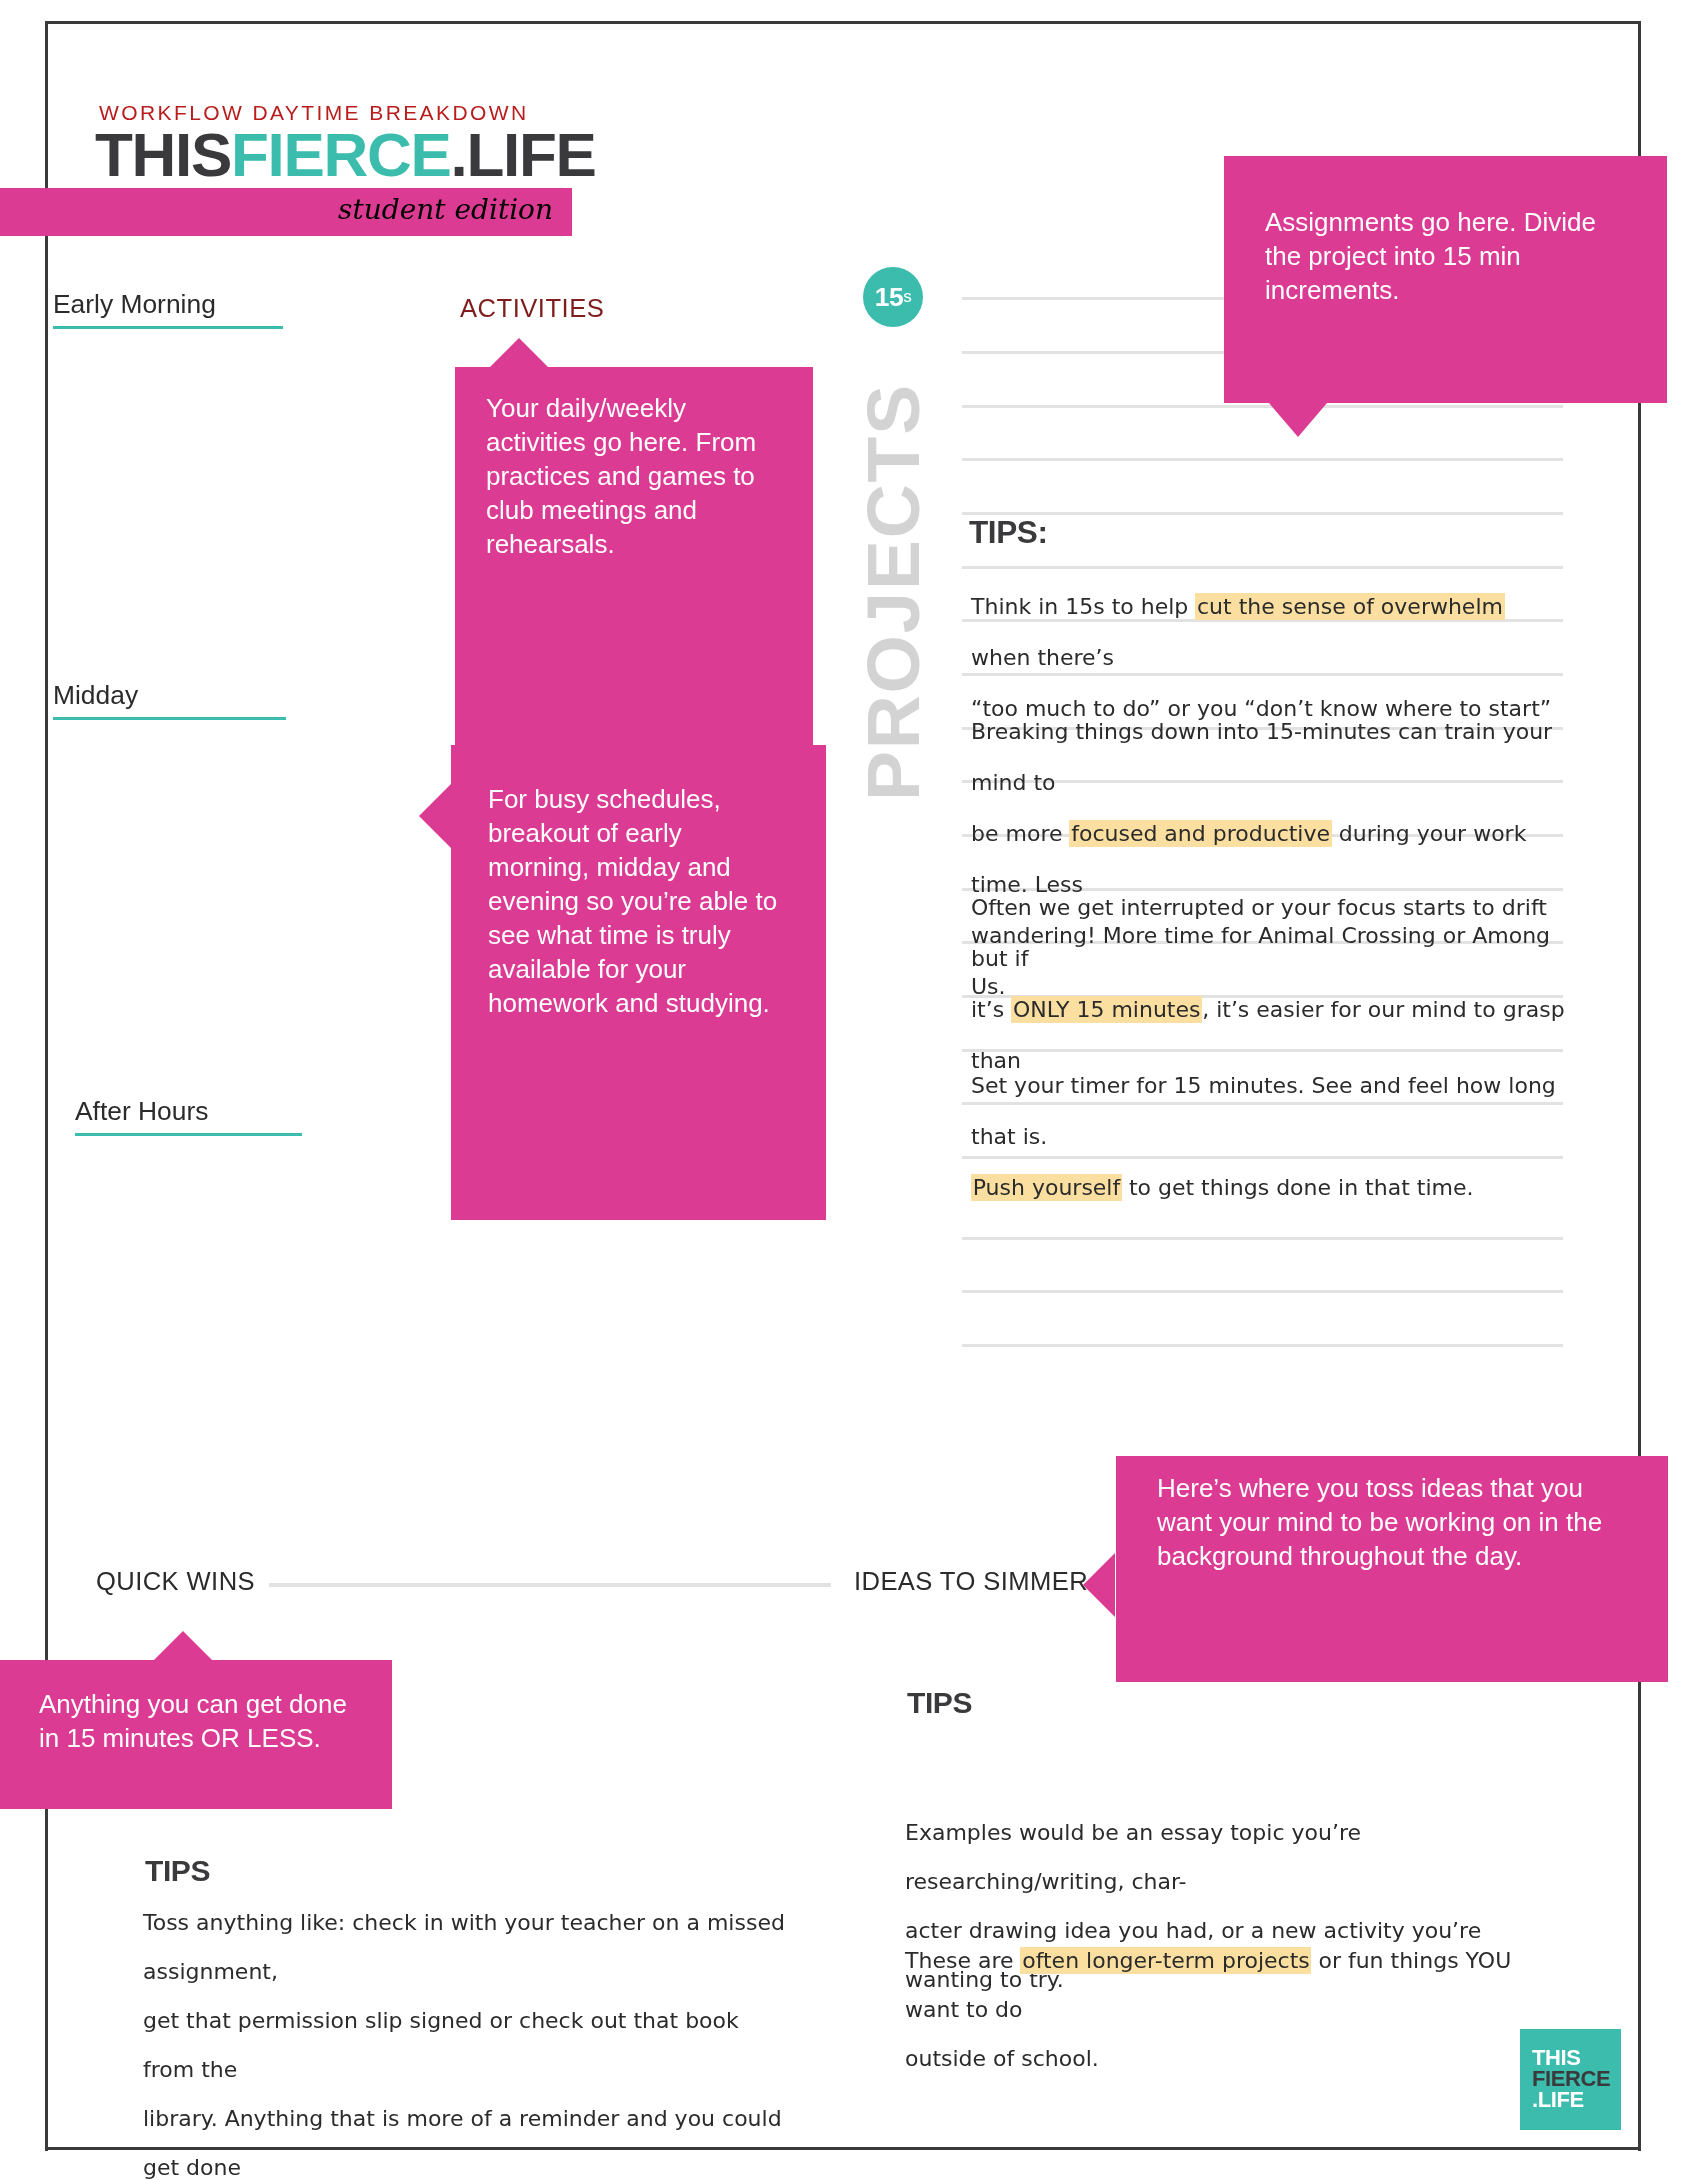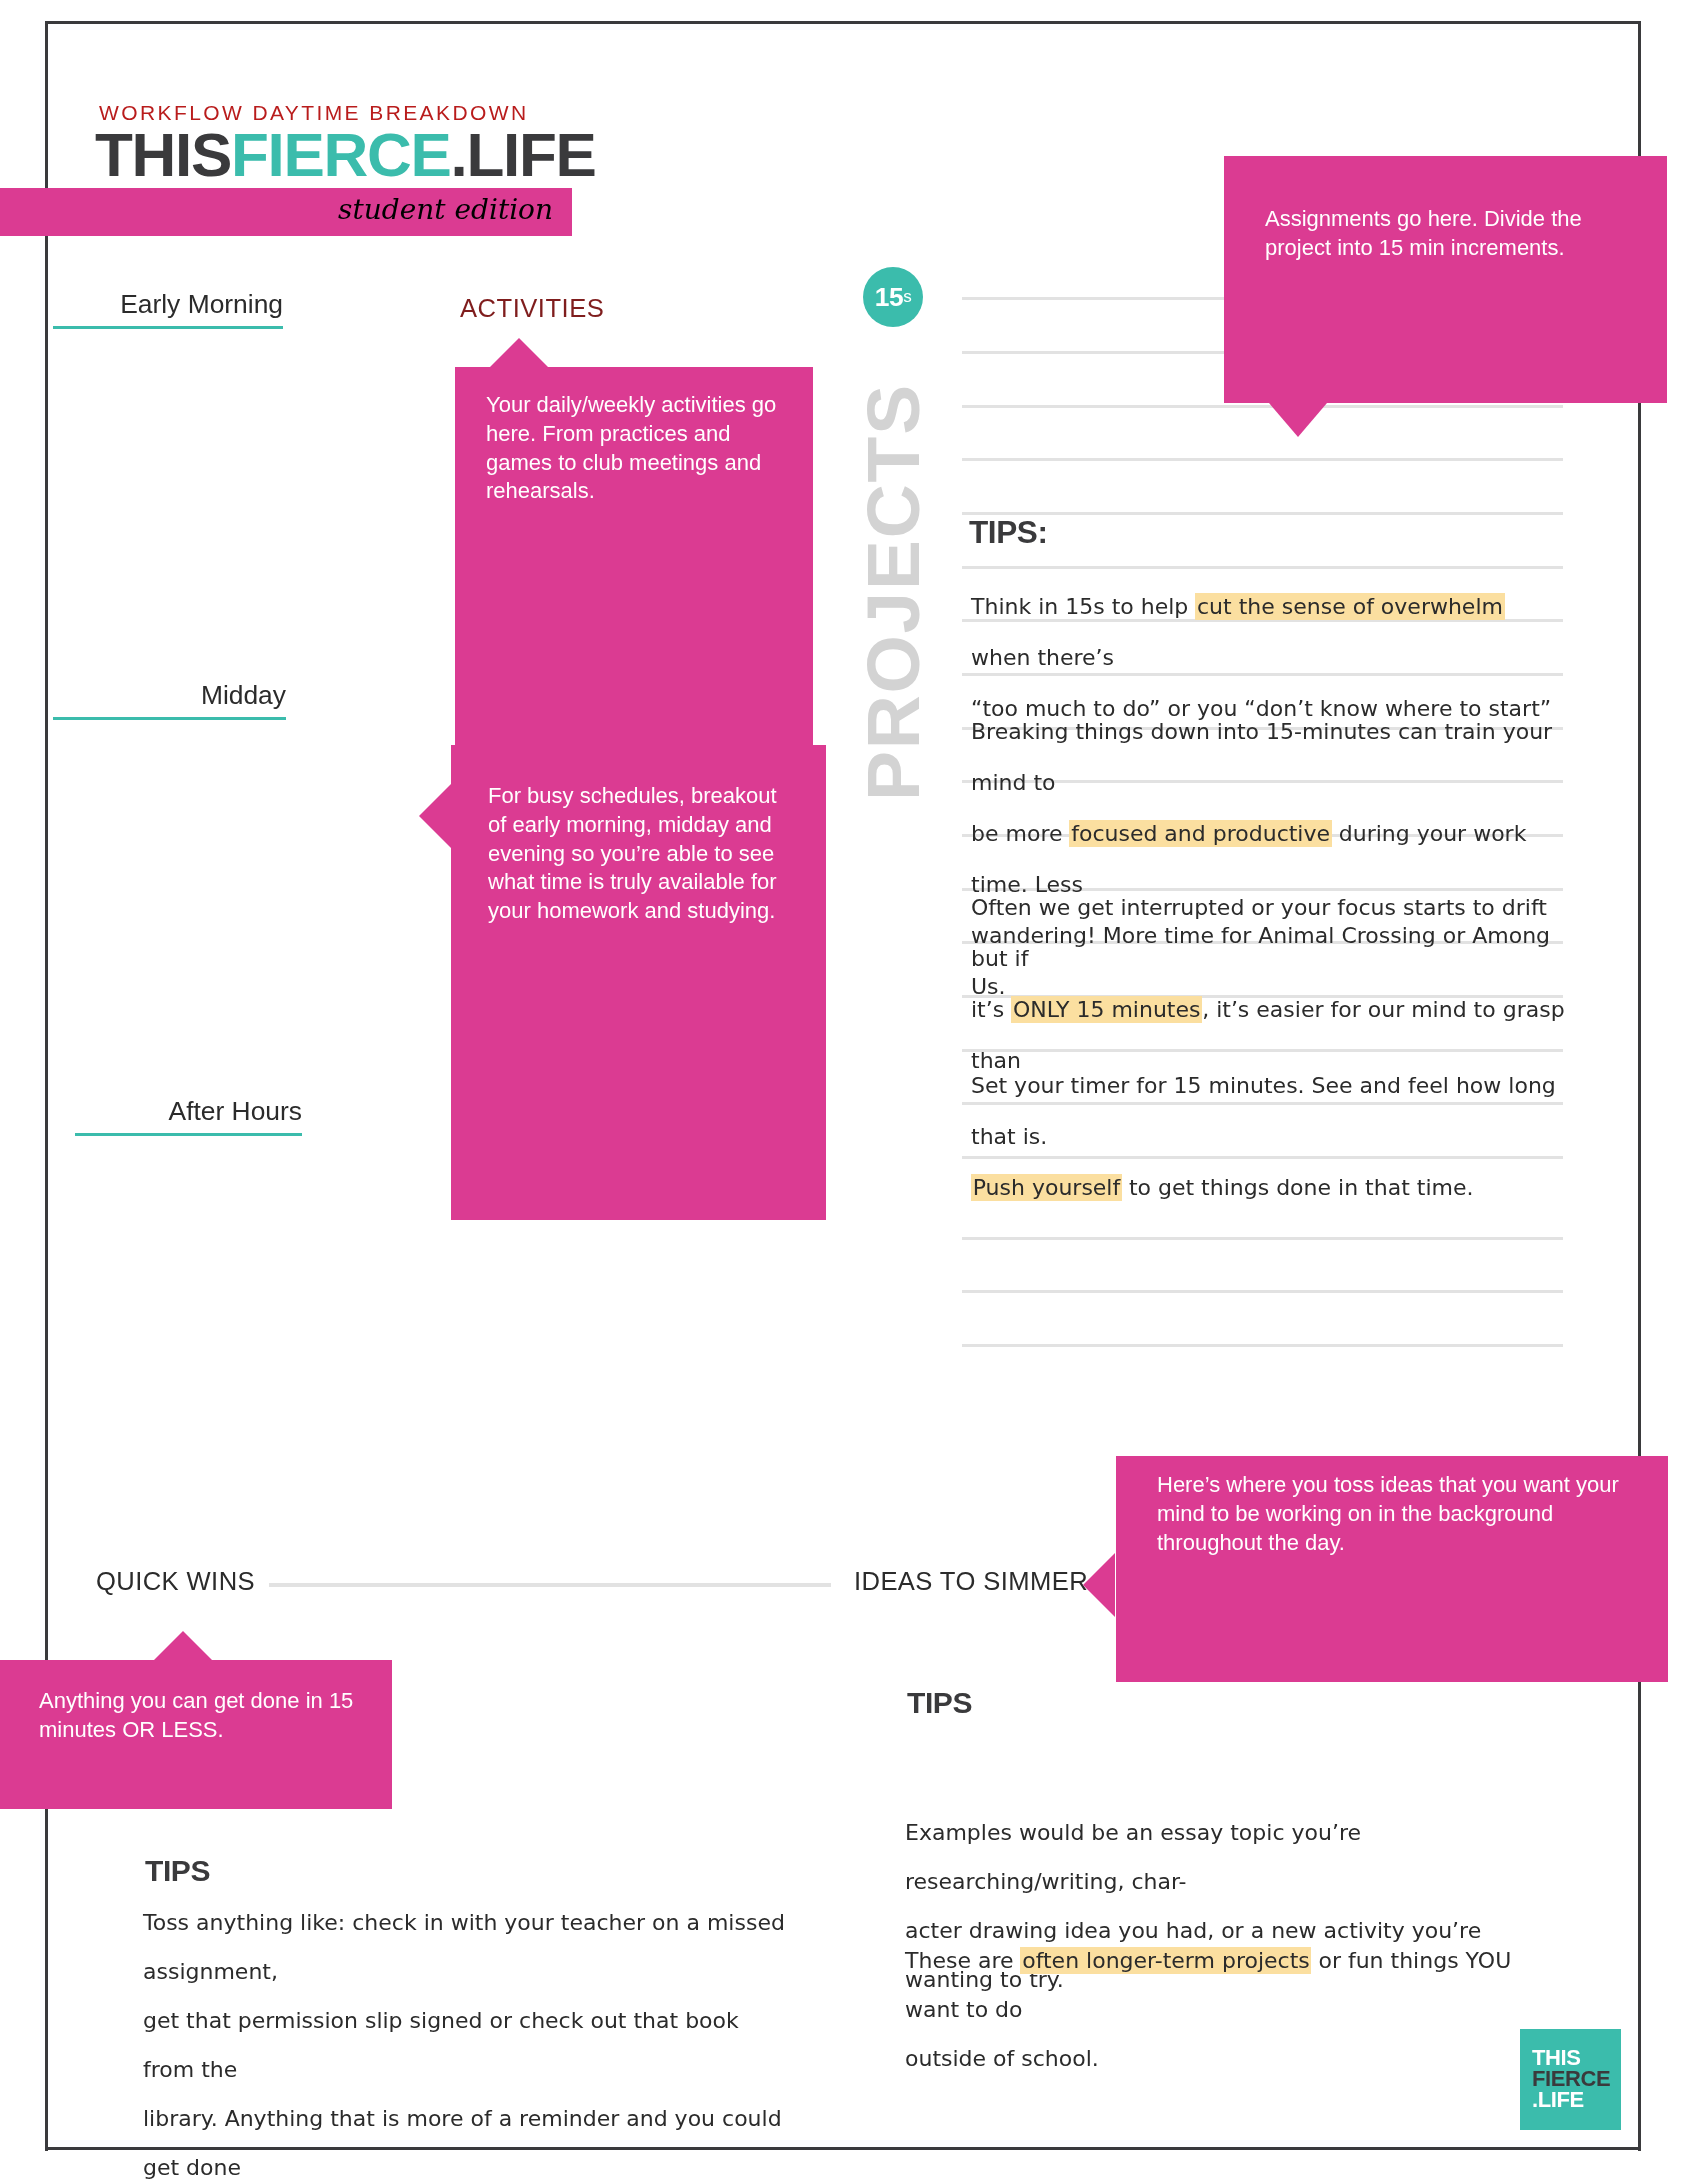--- a/index.html
+++ b/index.html
@@ -44,36 +44,36 @@
     position:absolute; right:19px; top:5.1px;
     color:#000000; font-size:28px; font-style:italic;
     font-family:"DejaVu Serif", serif; font-weight:400;
     white-space:nowrap;
   }
 
   
   .timeblock { position:absolute; }
   .timeblock .tb-label {
     font-size:26.4px; color:#2b2b2b; font-weight:400;
-    text-align:right; white-space:nowrap; line-height:1.1;
+    white-space:nowrap; line-height:1.1;
   }
   .timeblock .tb-rule {
     margin-top:6.8px; height:3.4px; background:#3BBCAC;
   }
 
   
   .col-head {
     position:absolute; font-size:25.6px; letter-spacing:0.5px;
     color:#7f1d1d; white-space:nowrap; font-weight:400;
   }
 
   
   .callout {
     position:absolute; background:#DB3B92; color:#ffffff;
-    font-size:22px; line-height:1.31; font-weight:400;
+    font-size:26px; line-height:1.31; font-weight:400;
   }
   .callout .c-text { display:block; }
   .tail {
     position:absolute; width:0; height:0;
   }
   .tail-up {
     border-left:29px solid transparent;
     border-right:29px solid transparent;
     border-bottom:29px solid #DB3B92;
   }

